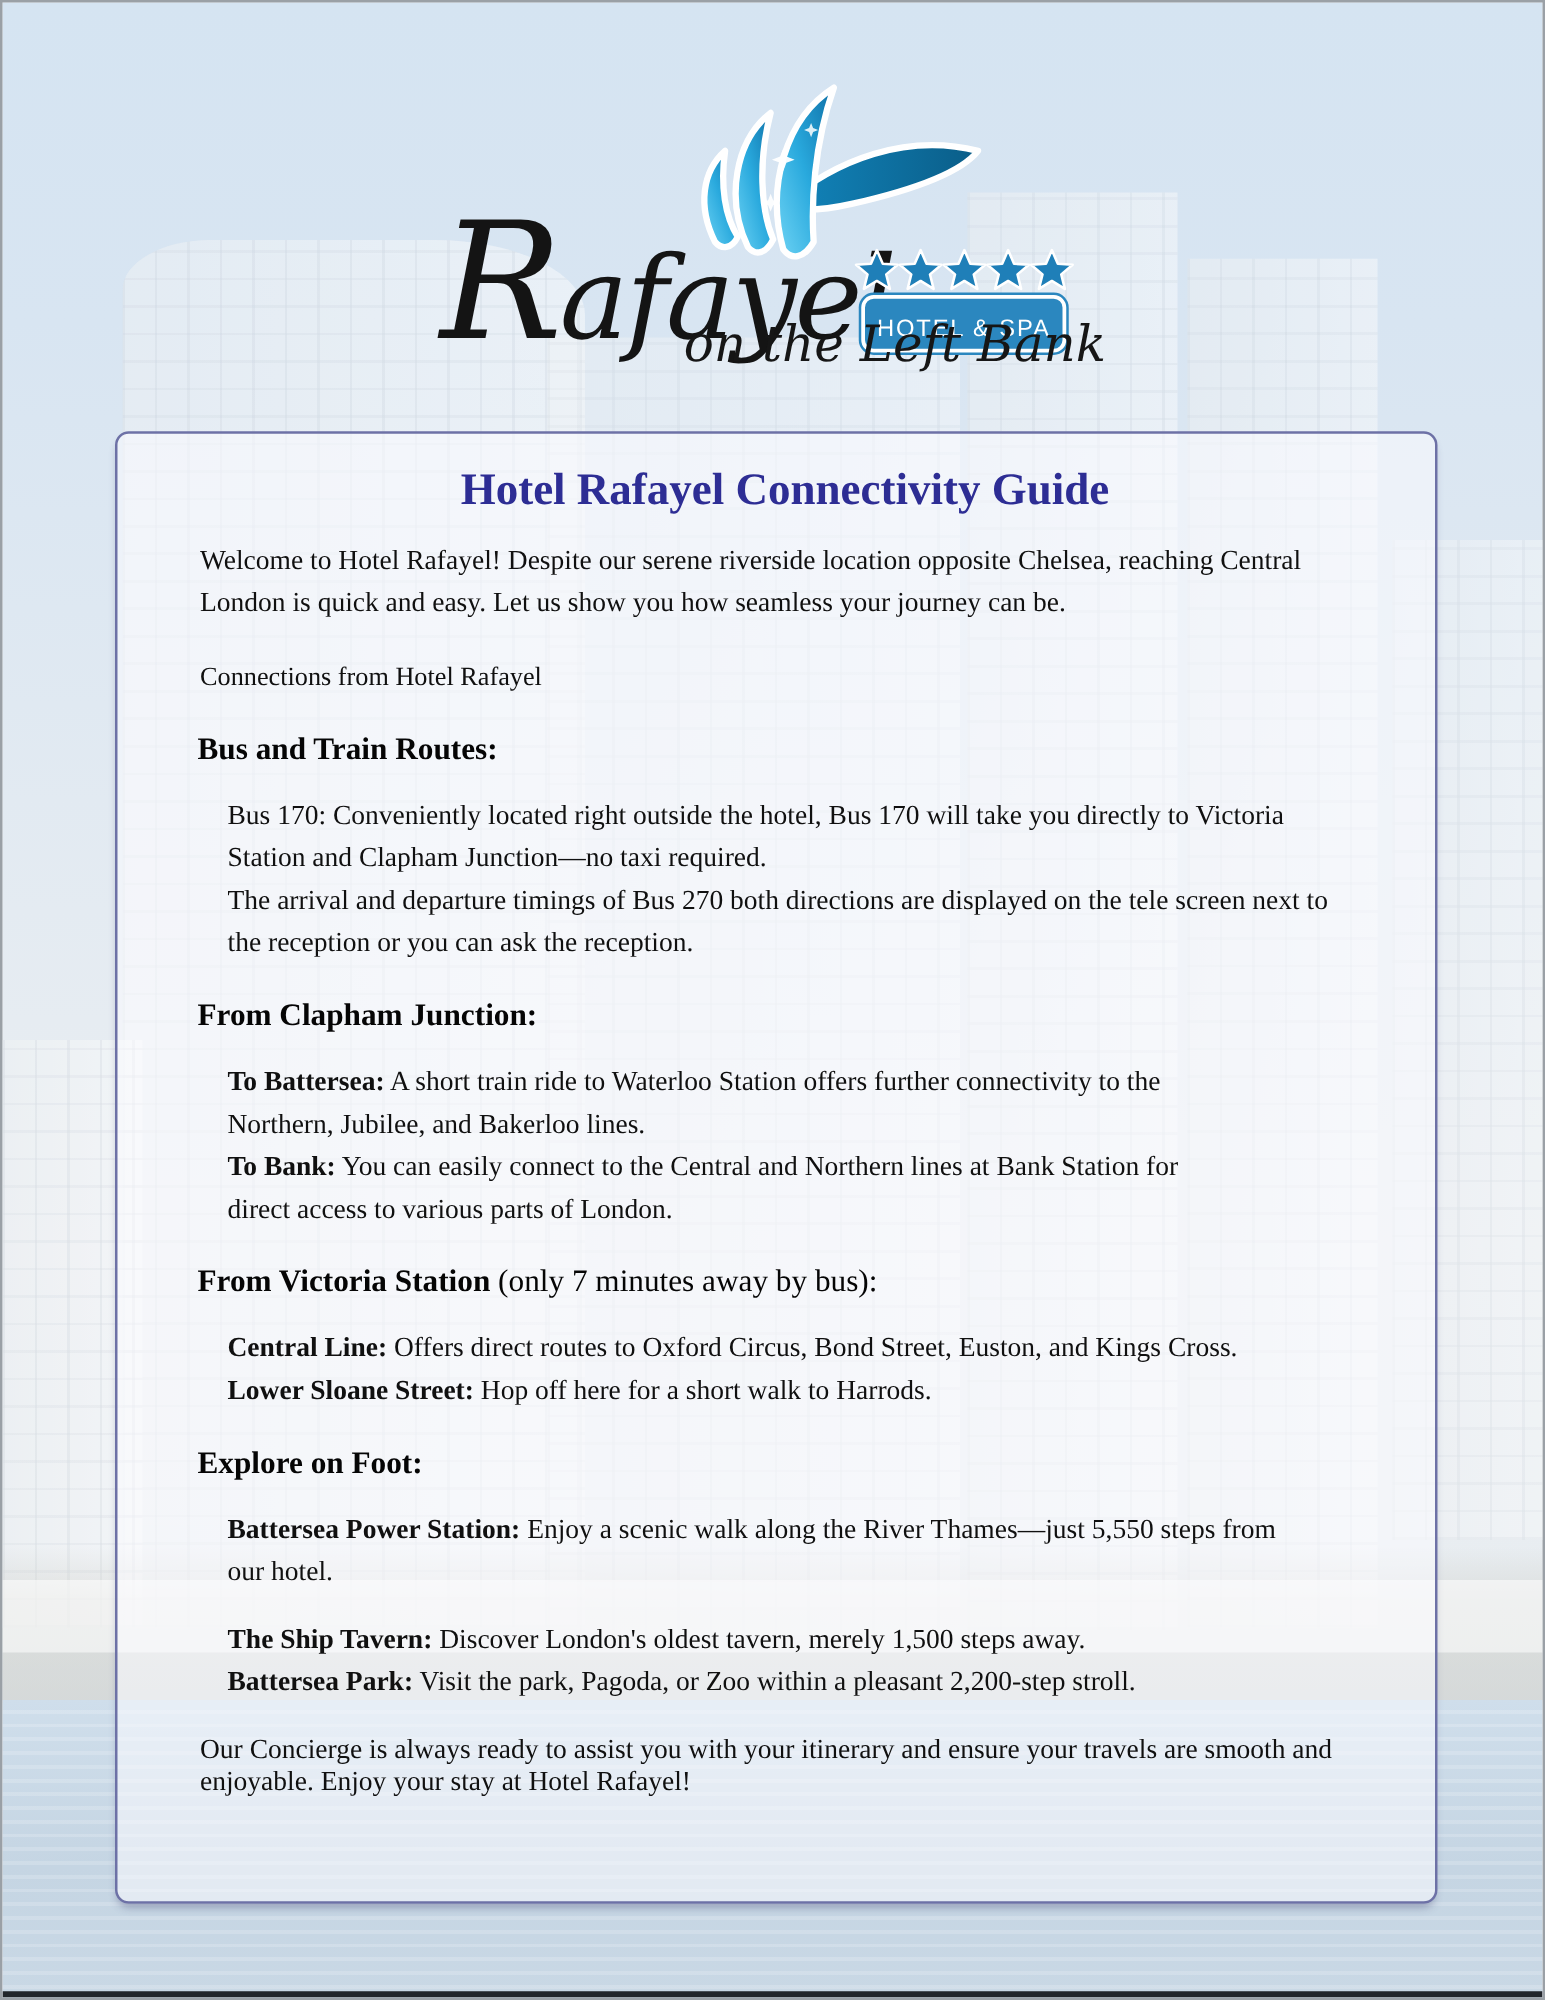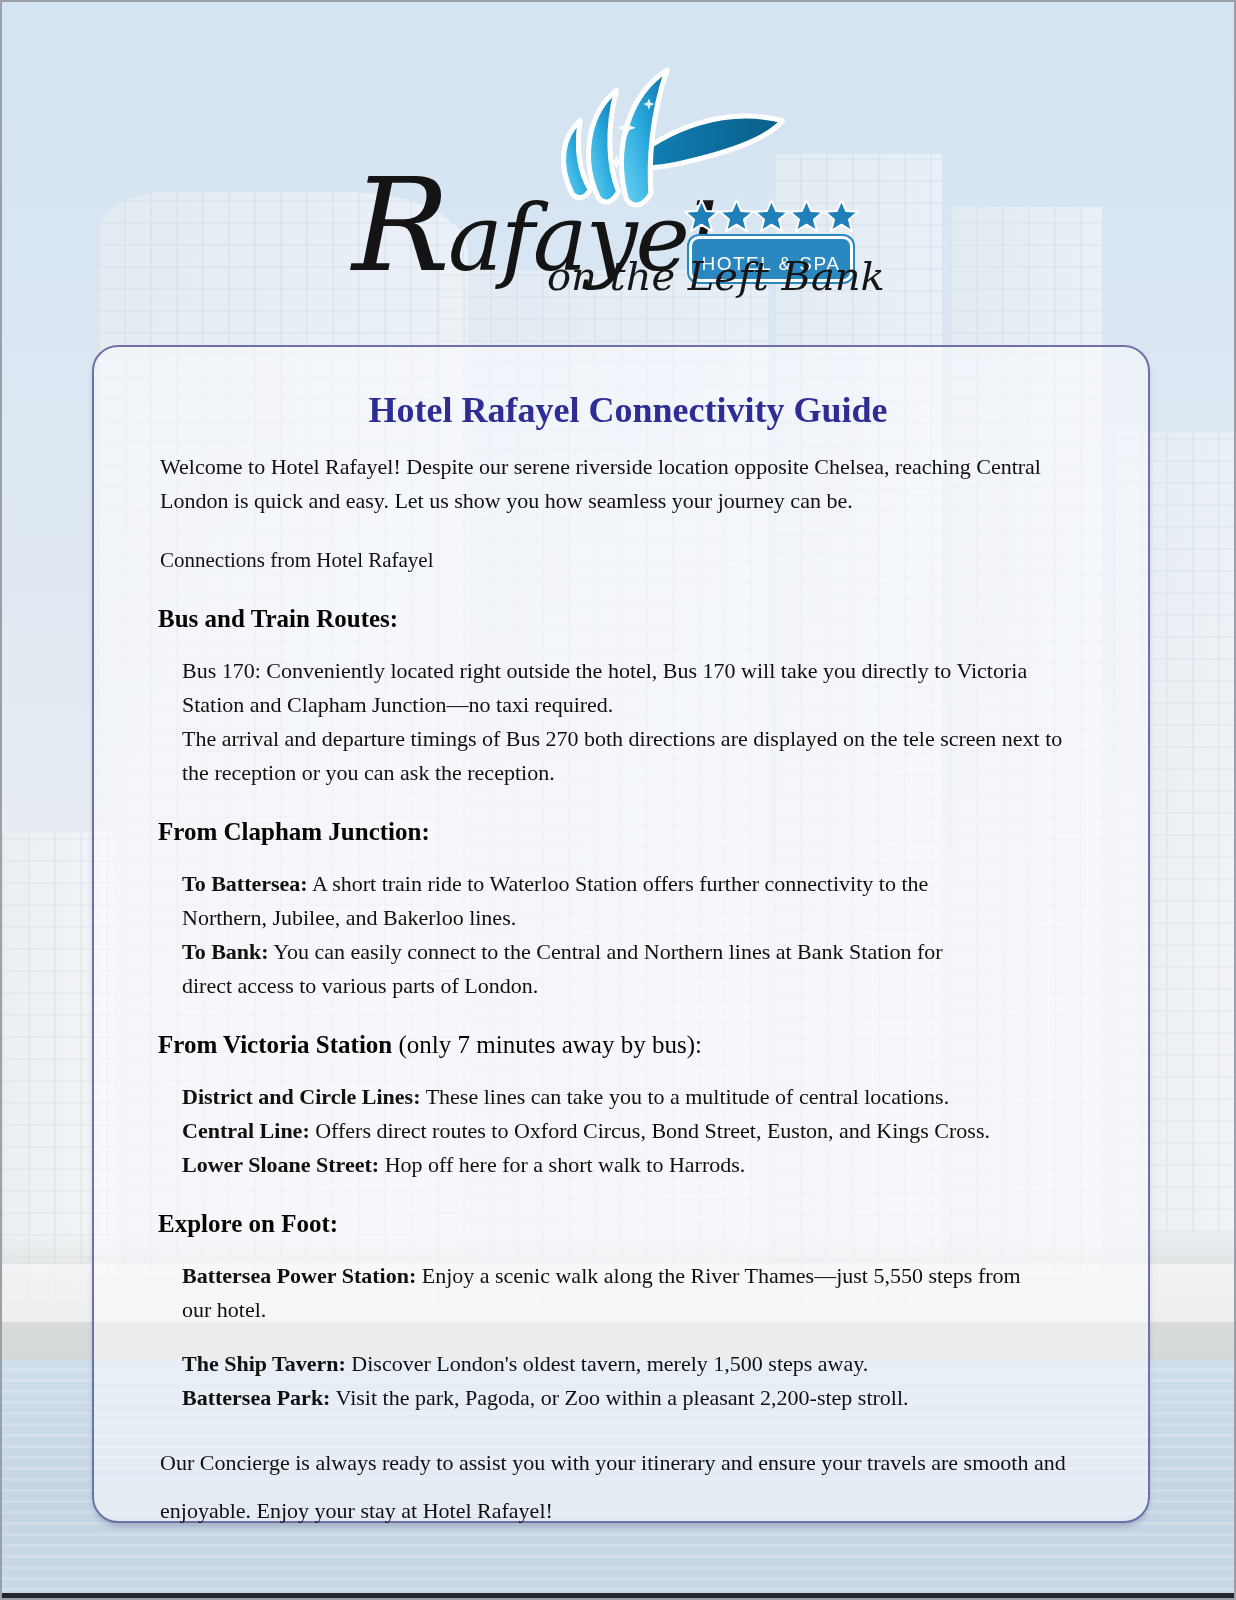--- a/index.html
+++ b/index.html
@@ -45,34 +45,34 @@
   .stars svg{display:block;margin:0 -1px;}
   .badge{display:inline-block;background:#2b87bf;border:3px solid #ffffff;border-radius:10px;
     box-shadow:0 0 0 2px #2b87bf;padding:14px 10px 4px 10px;
     font-family:"Liberation Sans",sans-serif;font-weight:normal;font-size:19px;
     letter-spacing:1.5px;color:#ffffff;white-space:nowrap;}
   .tagline{position:absolute;left:545px;top:251px;
     font-family:"DejaVu Serif",serif;font-style:italic;font-size:40px;color:#161616;white-space:nowrap;}
 
   
   .box{position:absolute;z-index:5;left:90px;top:343px;width:1058px;height:1178px;box-sizing:border-box;
-    border:2px solid #6d71a6;border-radius:26px;
+    border:2px solid #6d71a6;border-radius:11px;
     background:rgba(251,252,255,.55);
     box-shadow:0 5px 7px -3px rgba(70,75,120,.45);
-    padding:34px 50px 0 64px;}
+    padding:15px 50px 0 64px;}
   h1{margin:8px 0 0 0;text-align:center;font-size:36px;line-height:1.2;color:#2d2d94;font-weight:bold;}
   .intro{margin:18px 0 0 2px;max-width:900px;font-size:22px;line-height:34px;color:#101010;}
   .subtitle{margin:26px 0 0 2px;font-size:21px;line-height:33px;color:#101010;}
   h2{margin:26px 0 0 0;font-size:25px;line-height:31px;color:#050505;font-weight:bold;}
   h2 .reg{font-weight:normal;}
   .block{margin:20px 0 0 24px;font-size:22px;line-height:34px;color:#101010;}
   .block p{margin:0;}
   .lead{font-weight:bold;}
   .mw885{max-width:885px;} .mw800{max-width:800px;} .mw865{max-width:865px;}
-  .closing{margin:24px 0 0 2px;max-width:915px;font-size:22px;line-height:48px;color:#101010;}
+  .closing{margin:24px 0 0 2px;max-width:915px;font-size:22px;line-height:26px;color:#101010;}
 </style>
 </head>
 <body>
 
 <div class="page">
 
   <div class="bldg grid b1"></div>
   <div class="bldg grid b2"></div>
   <div class="bldg grid b3"></div>
   <div class="bldg grid b4"></div>
@@ -142,21 +142,20 @@
     </div>
 
     <h2><span>From Clapham Junction:</span><span class="reg"></span></h2>
     <div class="block mw800">
       <p><span class="lead">To Battersea:</span> <span>A short train ride to Waterloo Station offers further connectivity to the Northern, Jubilee, and Bakerloo lines.</span></p>
       <p><span class="lead">To Bank:</span> <span>You can easily connect to the Central and Northern lines at Bank Station for direct access to various parts of London.</span></p>
     </div>
 
     <h2><span>From Victoria Station</span><span class="reg"> (only 7 minutes away by bus):</span></h2>
     <div class="block">
-      <p><span class="lead">District and Circle Lines:</span> <span>These lines can take you to a multitude of central locations.</span></p>
       <p><span class="lead">Central Line:</span> <span>Offers direct routes to Oxford Circus, Bond Street, Euston, and Kings Cross.</span></p>
       <p><span class="lead">Lower Sloane Street:</span> <span>Hop off here for a short walk to Harrods.</span></p>
     </div>
 
     <h2><span>Explore on Foot:</span><span class="reg"></span></h2>
     <div class="block mw865">
       <p><span class="lead">Battersea Power Station:</span> <span>Enjoy a scenic walk along the River Thames—just 5,550 steps from our hotel.</span></p>
     </div>
     <div class="block">
       <p><span class="lead">The Ship Tavern:</span> <span>Discover London's oldest tavern, merely 1,500 steps away.</span></p>

